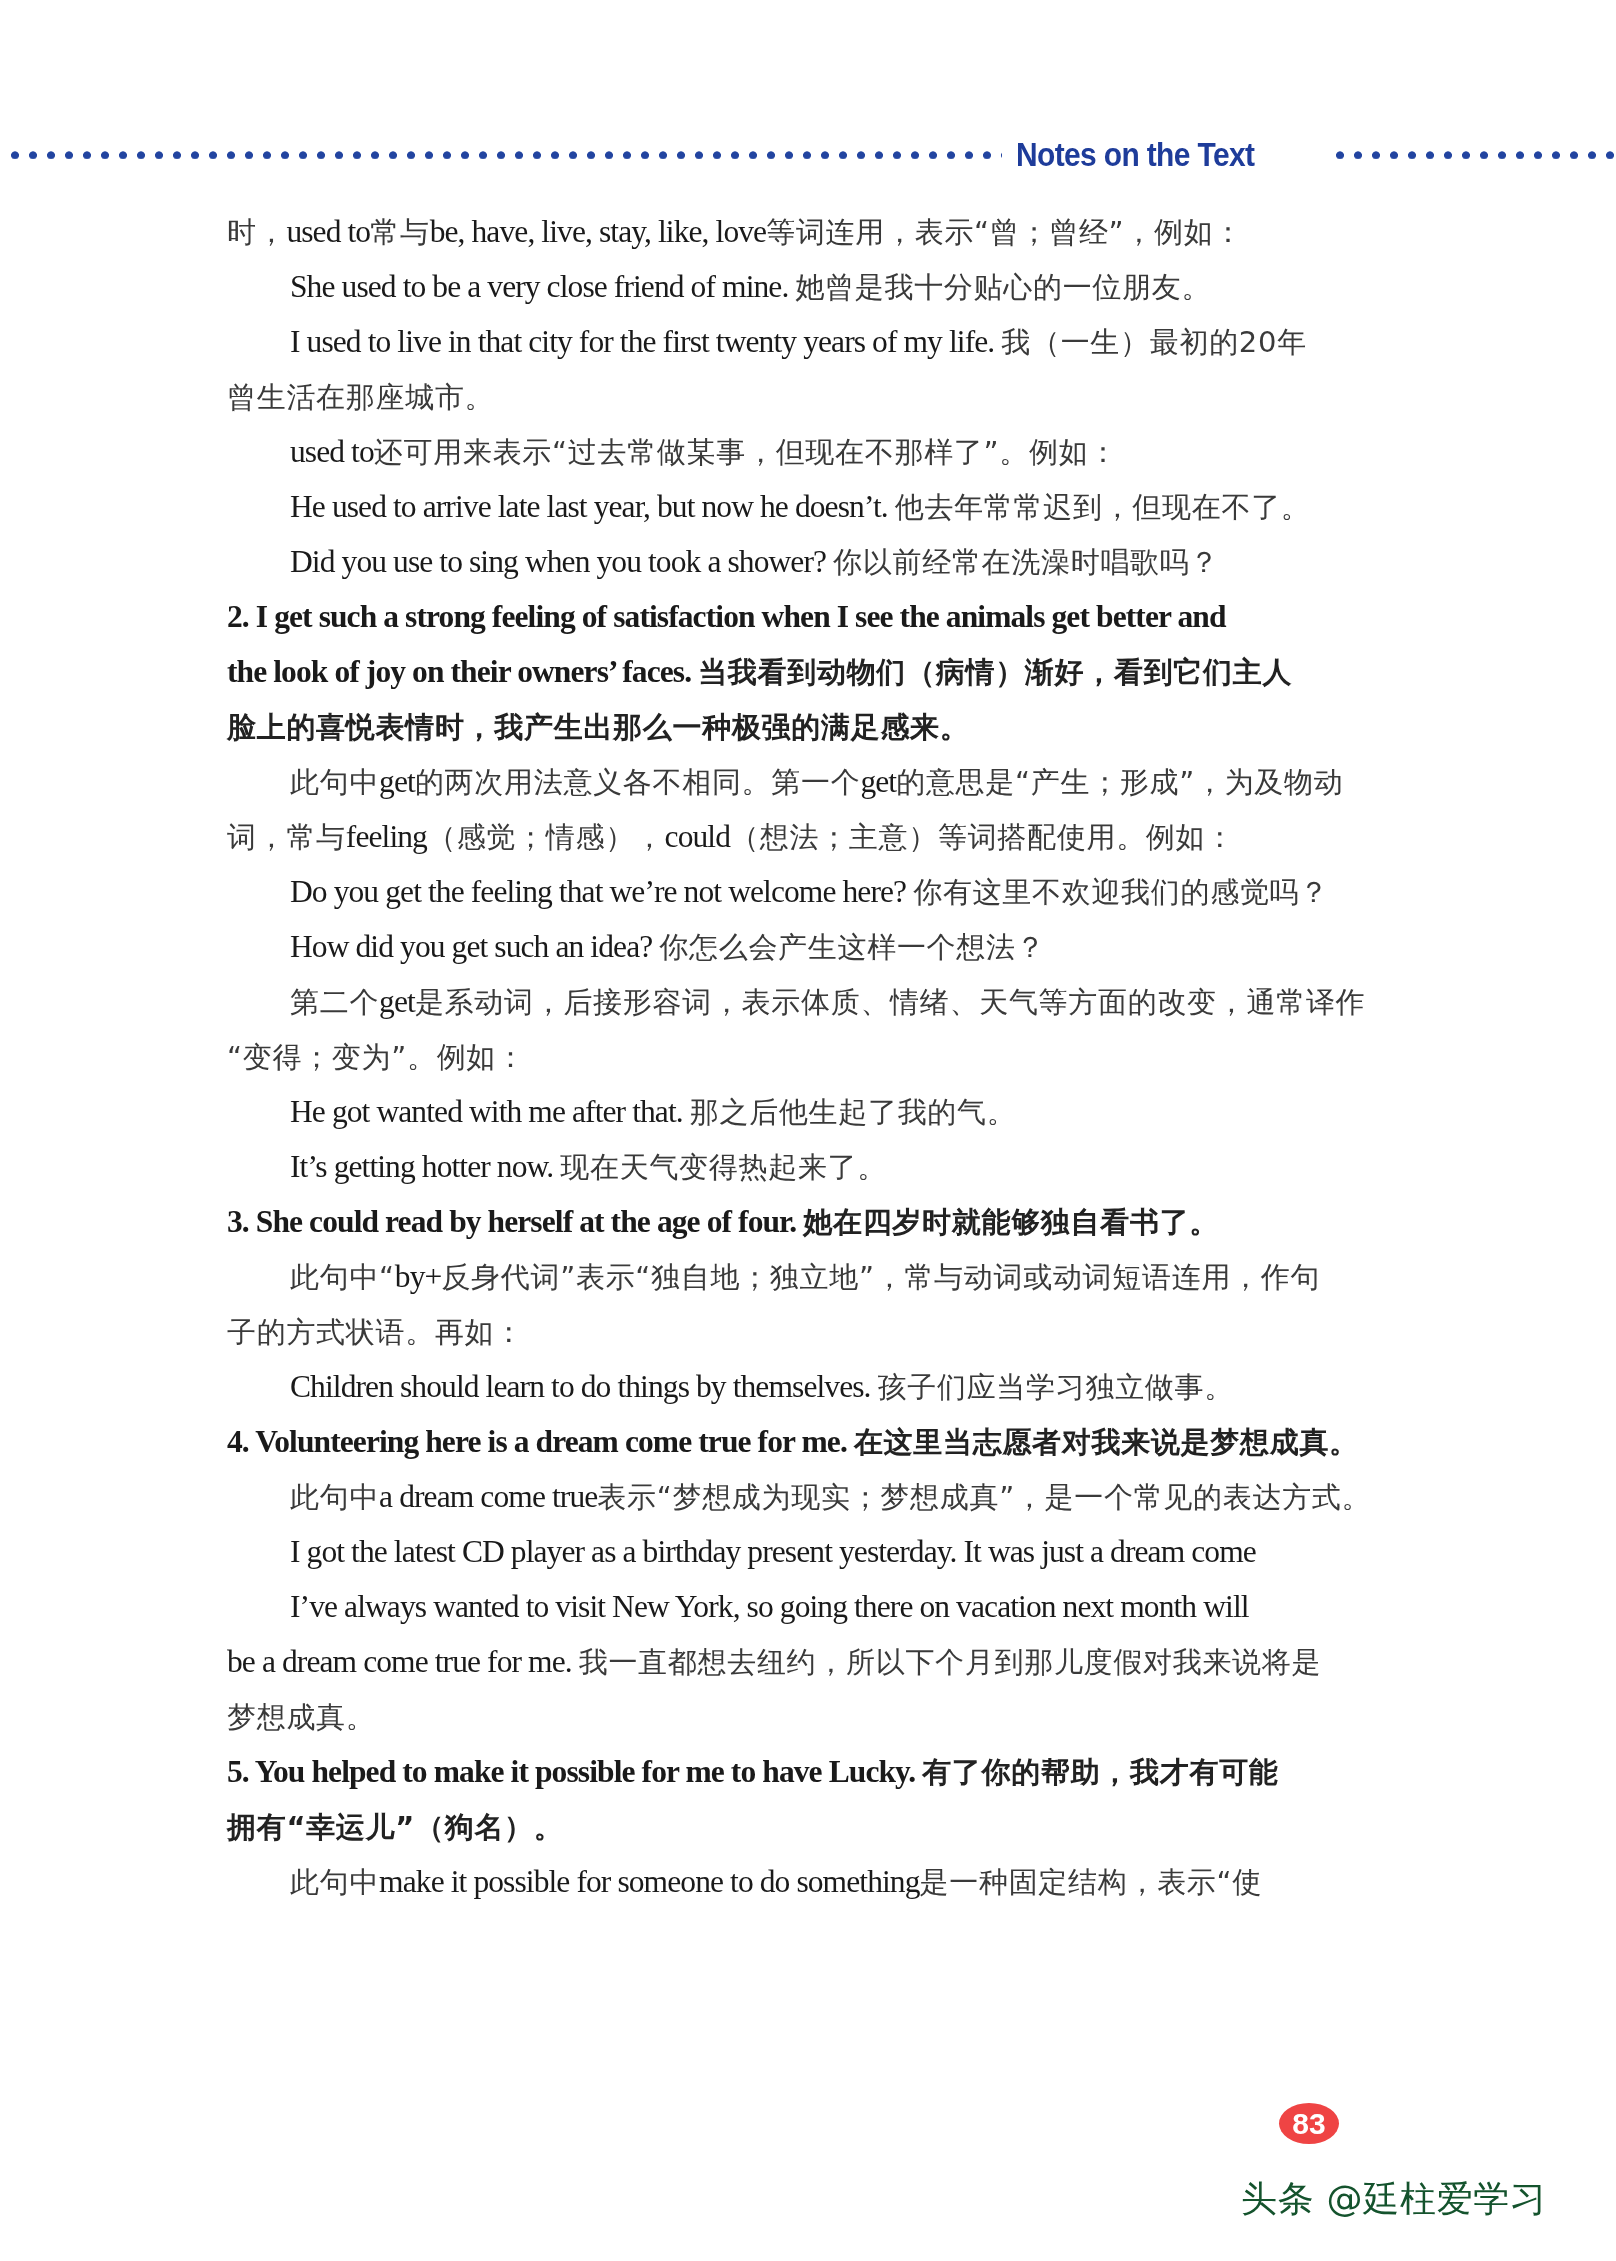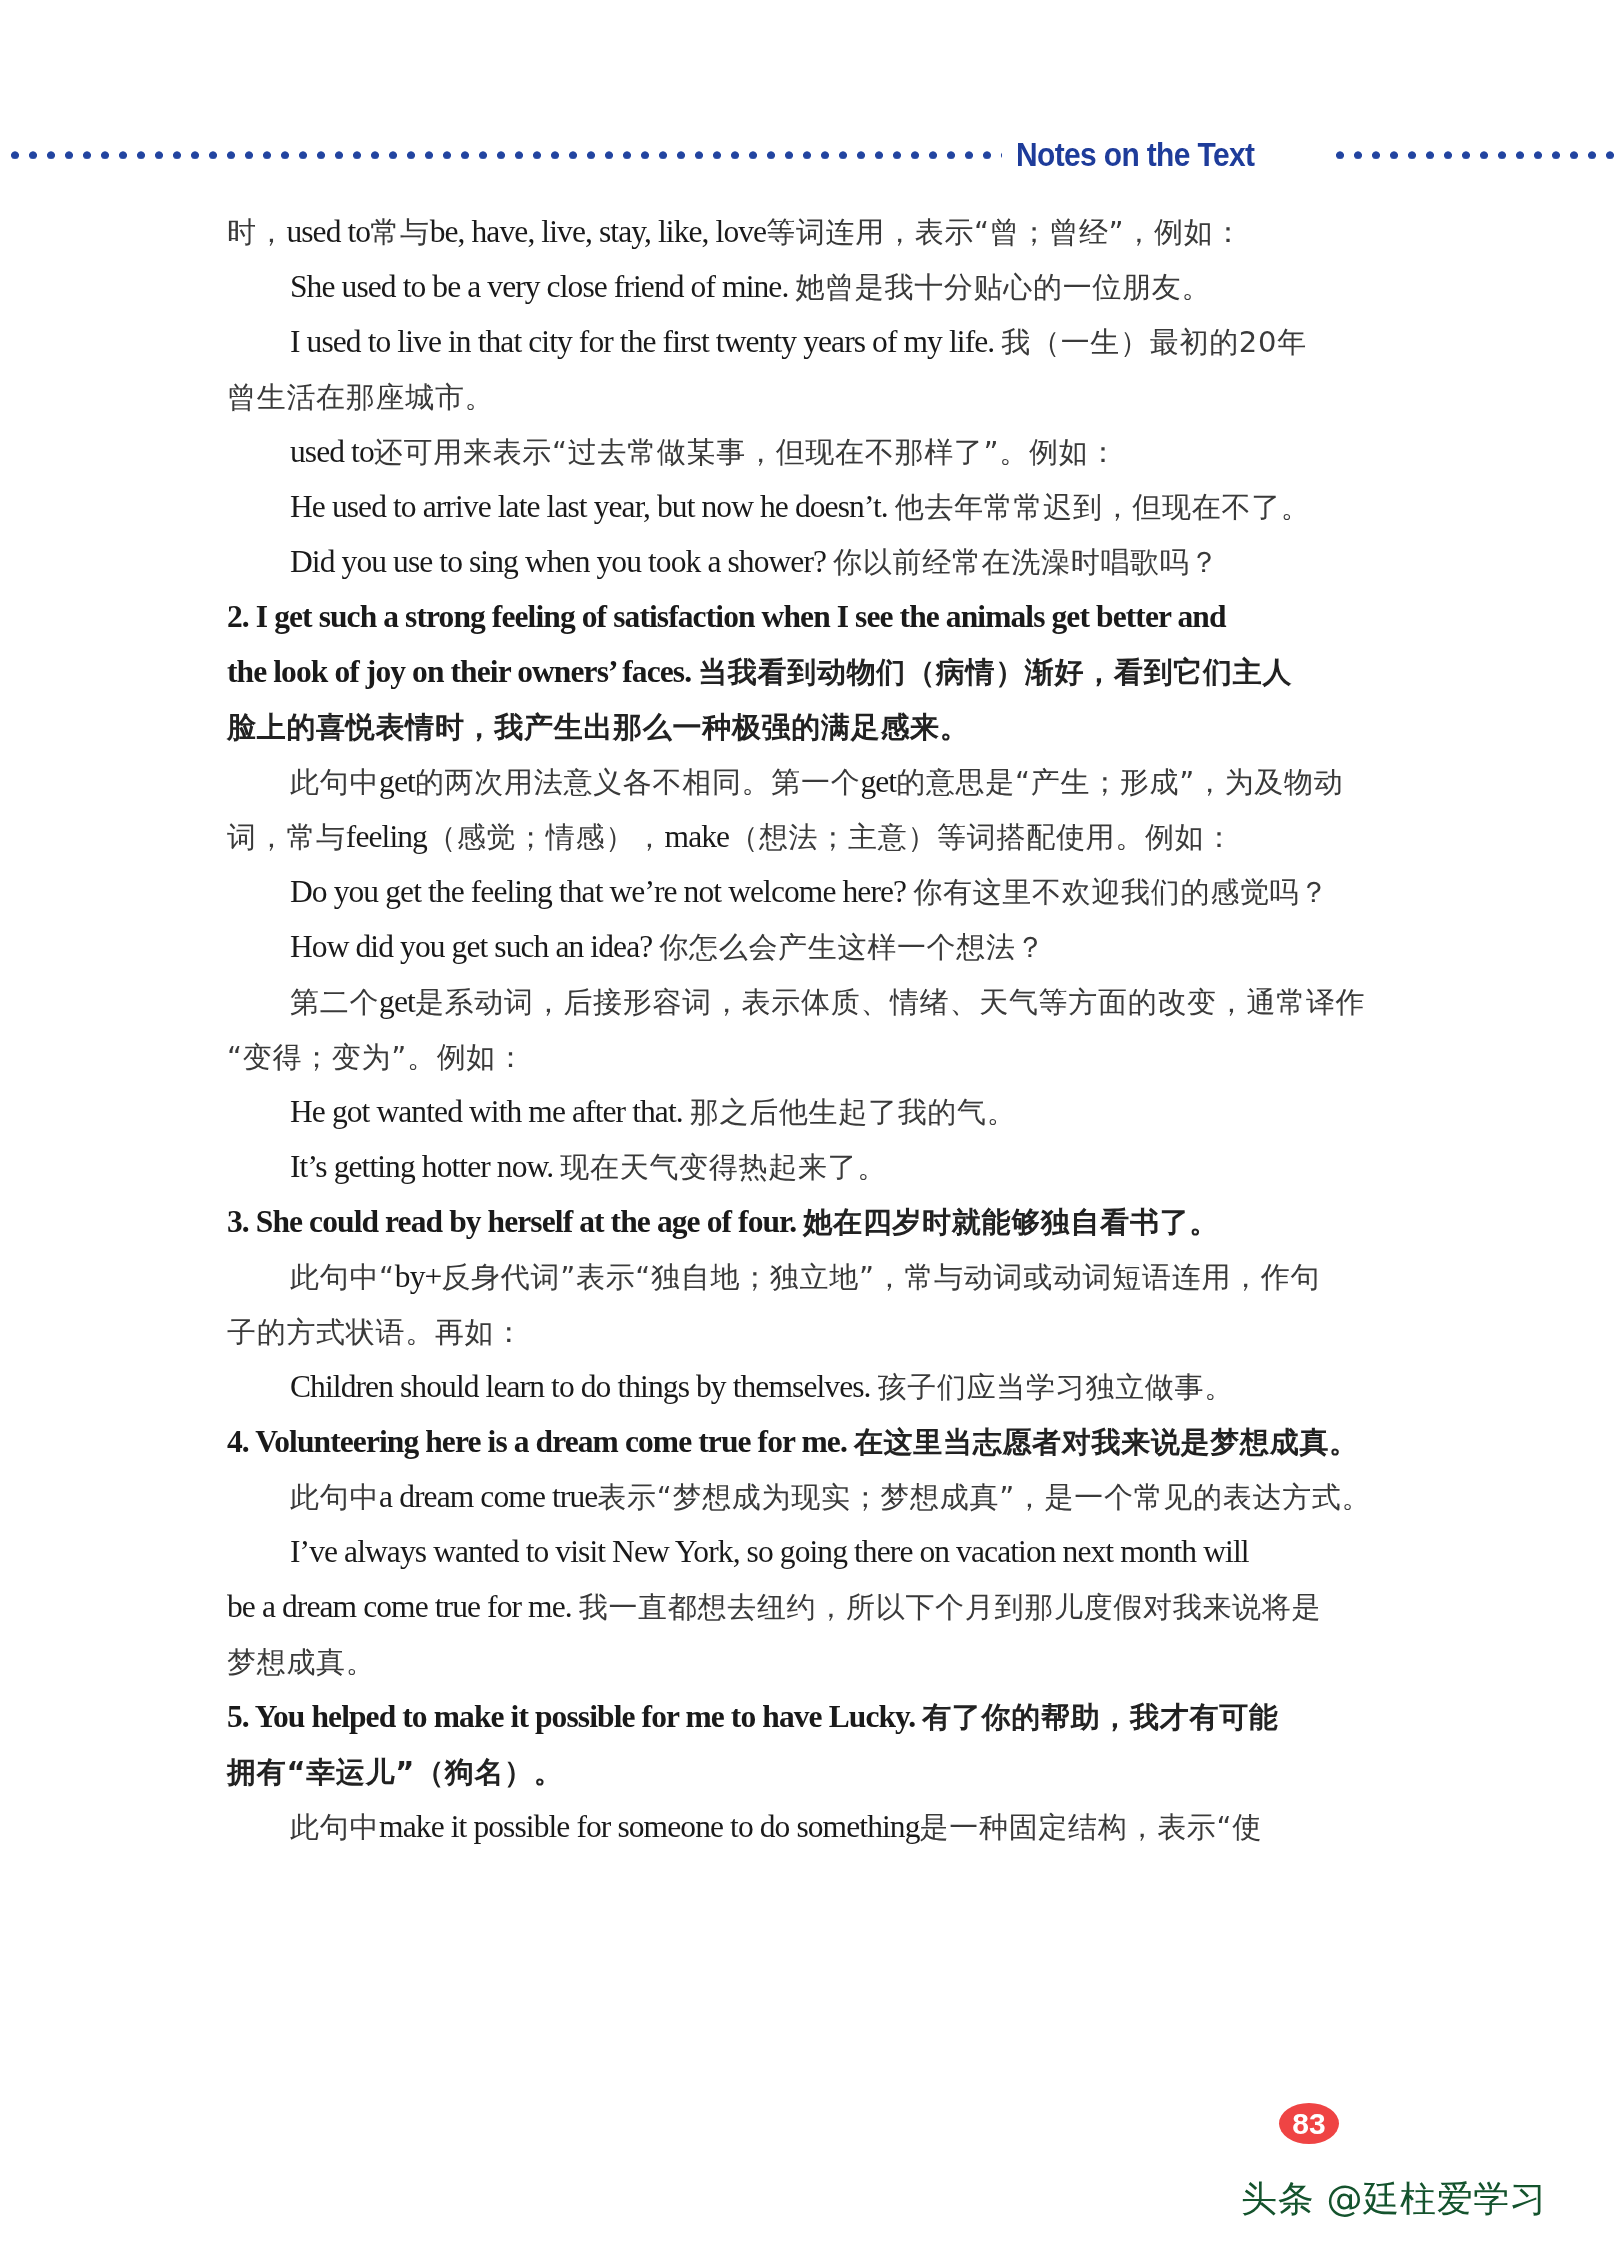--- a/index.html
+++ b/index.html
@@ -42,33 +42,34 @@
     <div class="line ind"><span class="en">She used to be a very close friend of mine. </span><span class="cn">她曾是我十分贴心的一位朋友。</span></div>
     <div class="line ind"><span class="en">I used to live in that city for the first twenty years of my life. </span><span class="cn">我（一生）最初的20年</span></div>
     <div class="line"><span class="cn">曾生活在那座城市。</span></div>
     <div class="line ind"><span class="en">used to</span><span class="cn">还可用来表示“过去常做某事，但现在不那样了”。例如：</span></div>
     <div class="line ind"><span class="en">He used to arrive late last year, but now he doesn’t. </span><span class="cn">他去年常常迟到，但现在不了。</span></div>
     <div class="line ind"><span class="en">Did you use to sing when you took a shower? </span><span class="cn">你以前经常在洗澡时唱歌吗？</span></div>
     <div class="line b"><span class="en">2.  I get such a strong feeling of satisfaction when I see the animals get better and</span></div>
     <div class="line b"><span class="en">the look of joy on their owners’ faces. </span><span class="cn b">当我看到动物们（病情）渐好，看到它们主人</span></div>
     <div class="line b"><span class="cn b">脸上的喜悦表情时，我产生出那么一种极强的满足感来。</span></div>
     <div class="line ind"><span class="cn">此句中</span><span class="en">get</span><span class="cn">的两次用法意义各不相同。第一个</span><span class="en">get</span><span class="cn">的意思是“产生；形成”，为及物动</span></div>
-    <div class="line"><span class="cn">词，常与</span><span class="en">feeling</span><span class="cn">（感觉；情感），</span><span class="en">make</span><span class="cn">（想法；主意）等词搭配使用。例如：</span></div>
+    <div class="line"><span class="cn">词，常与</span><span class="en">feeling</span><span class="cn">（感觉；情感），</span><span class="en">could</span><span class="cn">（想法；主意）等词搭配使用。例如：</span></div>
     <div class="line ind"><span class="en">Do you get the feeling that we’re not welcome here? </span><span class="cn">你有这里不欢迎我们的感觉吗？</span></div>
     <div class="line ind"><span class="en">How did you get such an idea? </span><span class="cn">你怎么会产生这样一个想法？</span></div>
     <div class="line ind"><span class="cn">第二个</span><span class="en">get</span><span class="cn">是系动词，后接形容词，表示体质、情绪、天气等方面的改变，通常译作</span></div>
     <div class="line"><span class="cn">“变得；变为”。例如：</span></div>
     <div class="line ind"><span class="en">He got wanted with me after that. </span><span class="cn">那之后他生起了我的气。</span></div>
     <div class="line ind"><span class="en">It’s getting hotter now. </span><span class="cn">现在天气变得热起来了。</span></div>
     <div class="line b"><span class="en">3.  She could read by herself at the age of four. </span><span class="cn b">她在四岁时就能够独自看书了。</span></div>
     <div class="line ind"><span class="cn">此句中“</span><span class="en">by+</span><span class="cn">反身代词”表示“独自地；独立地”，常与动词或动词短语连用，作句</span></div>
     <div class="line"><span class="cn">子的方式状语。再如：</span></div>
     <div class="line ind"><span class="en">Children should learn to do things by themselves. </span><span class="cn">孩子们应当学习独立做事。</span></div>
     <div class="line b"><span class="en">4.  Volunteering here is a dream come true for me. </span><span class="cn b">在这里当志愿者对我来说是梦想成真。</span></div>
     <div class="line ind"><span class="cn">此句中</span><span class="en">a dream come true</span><span class="cn">表示“梦想成为现实；梦想成真”，是一个常见的表达方式。</span></div>
+    <div class="line ind"><span class="en">I got the latest CD player as a birthday present yesterday. It was just a dream come</span></div>
     <div class="line ind"><span class="en">I’ve always wanted to visit New York, so going there on vacation next month will</span></div>
     <div class="line"><span class="en">be a dream come true for me. </span><span class="cn">我一直都想去纽约，所以下个月到那儿度假对我来说将是</span></div>
     <div class="line"><span class="cn">梦想成真。</span></div>
     <div class="line b"><span class="en">5.  You helped to make it possible for me to have Lucky. </span><span class="cn b">有了你的帮助，我才有可能</span></div>
     <div class="line b"><span class="cn b">拥有“幸运儿”（狗名）。</span></div>
     <div class="line ind"><span class="cn">此句中</span><span class="en">make it possible for someone to do something</span><span class="cn">是一种固定结构，表示“使</span></div>
   </div>
 
 <div class="pageno">83</div>
 <div class="watermark">头条 @廷柱爱学习</div>

